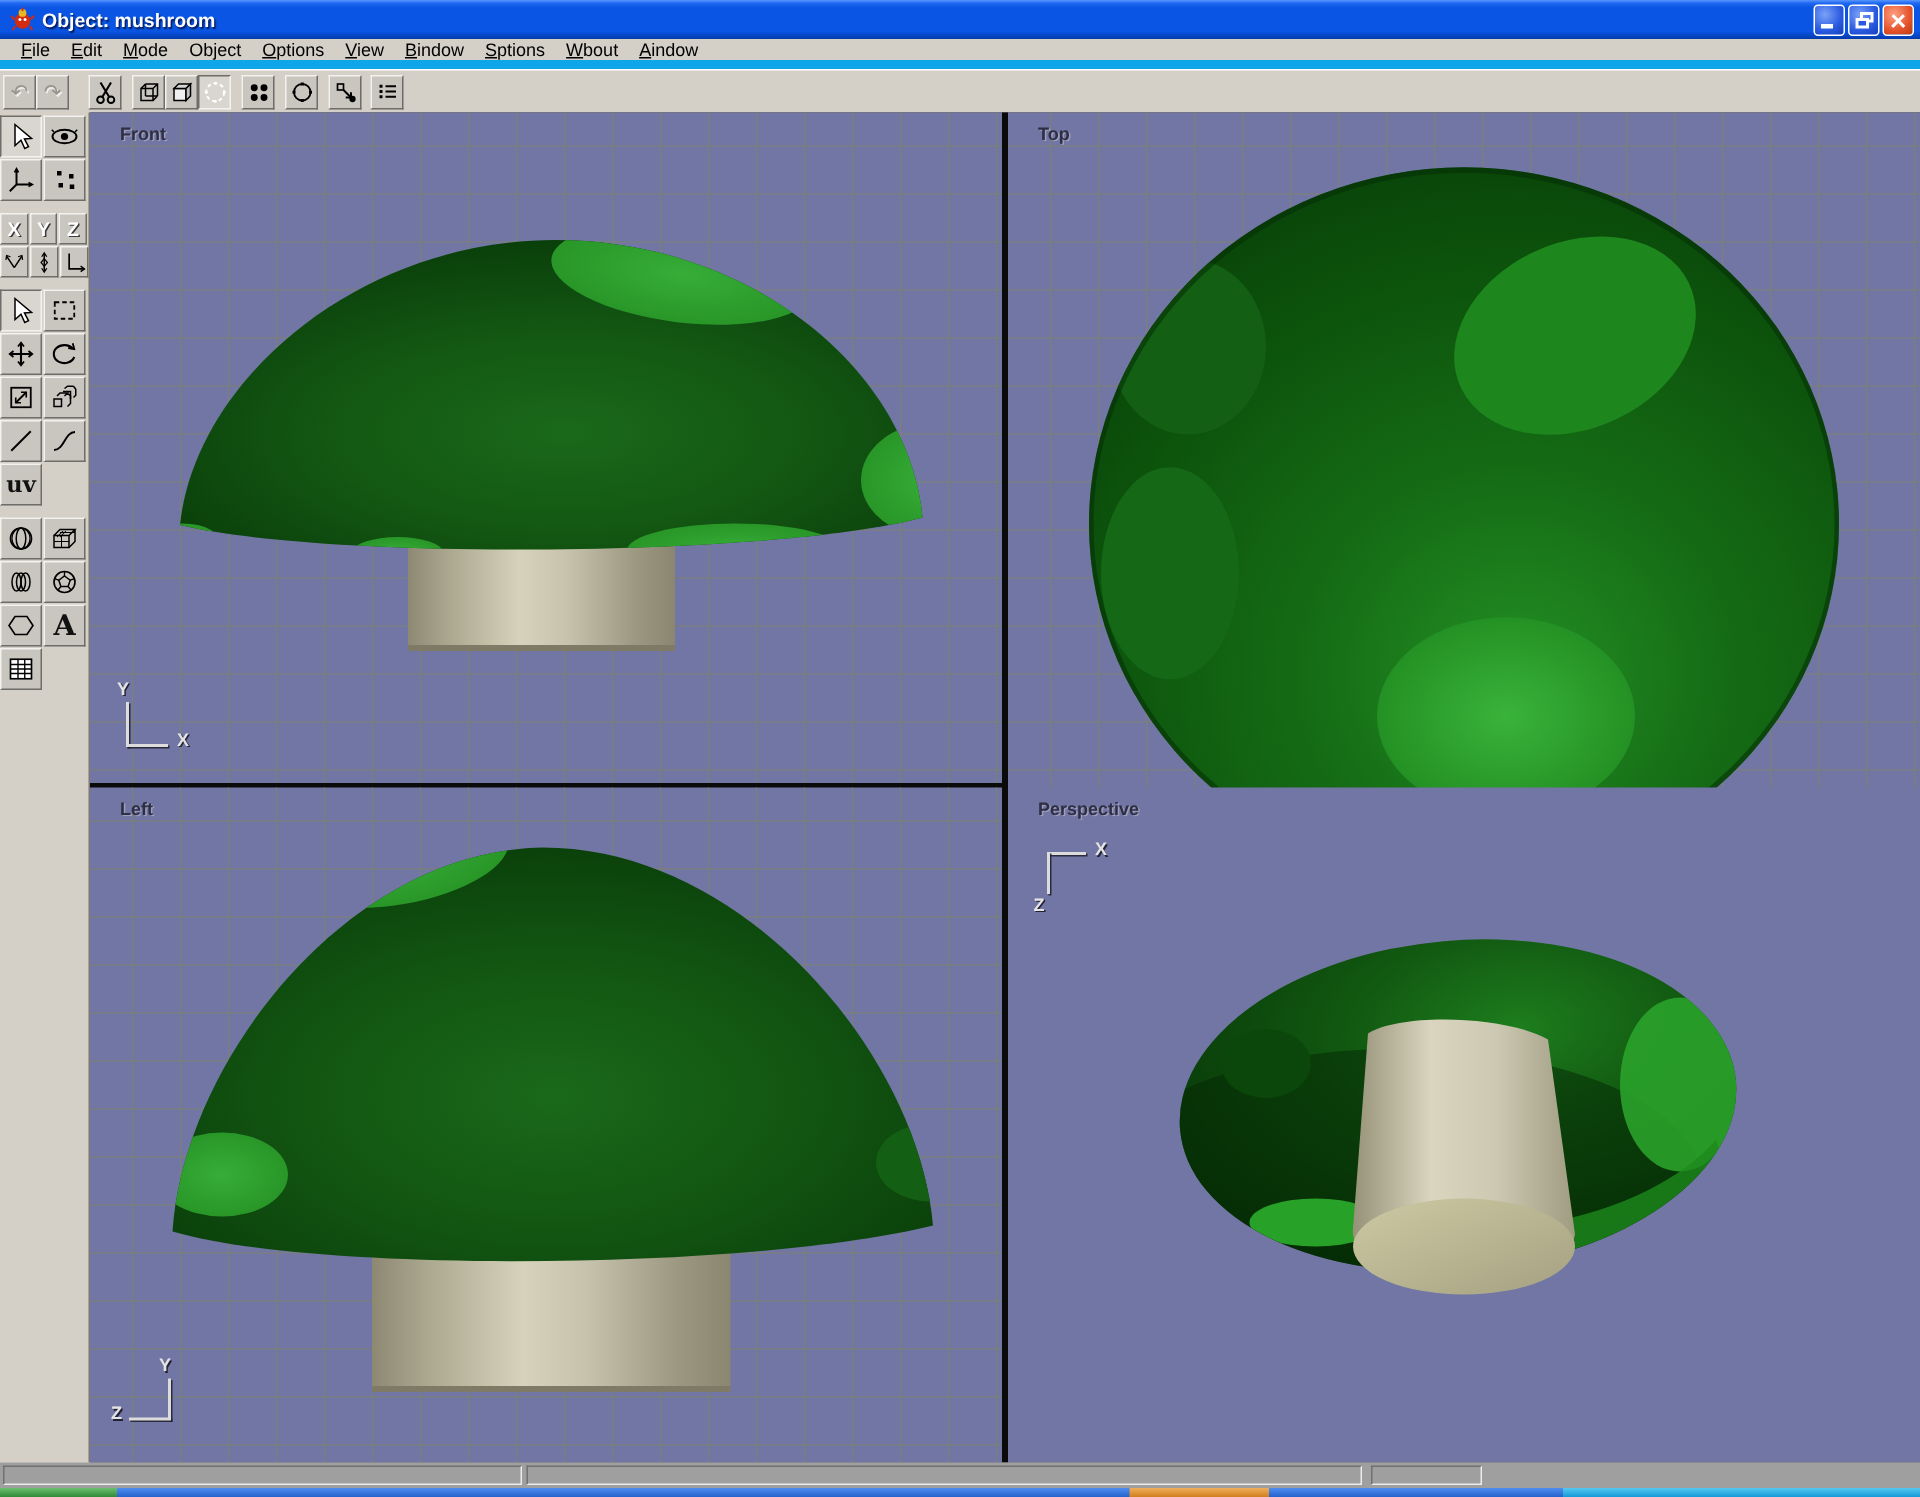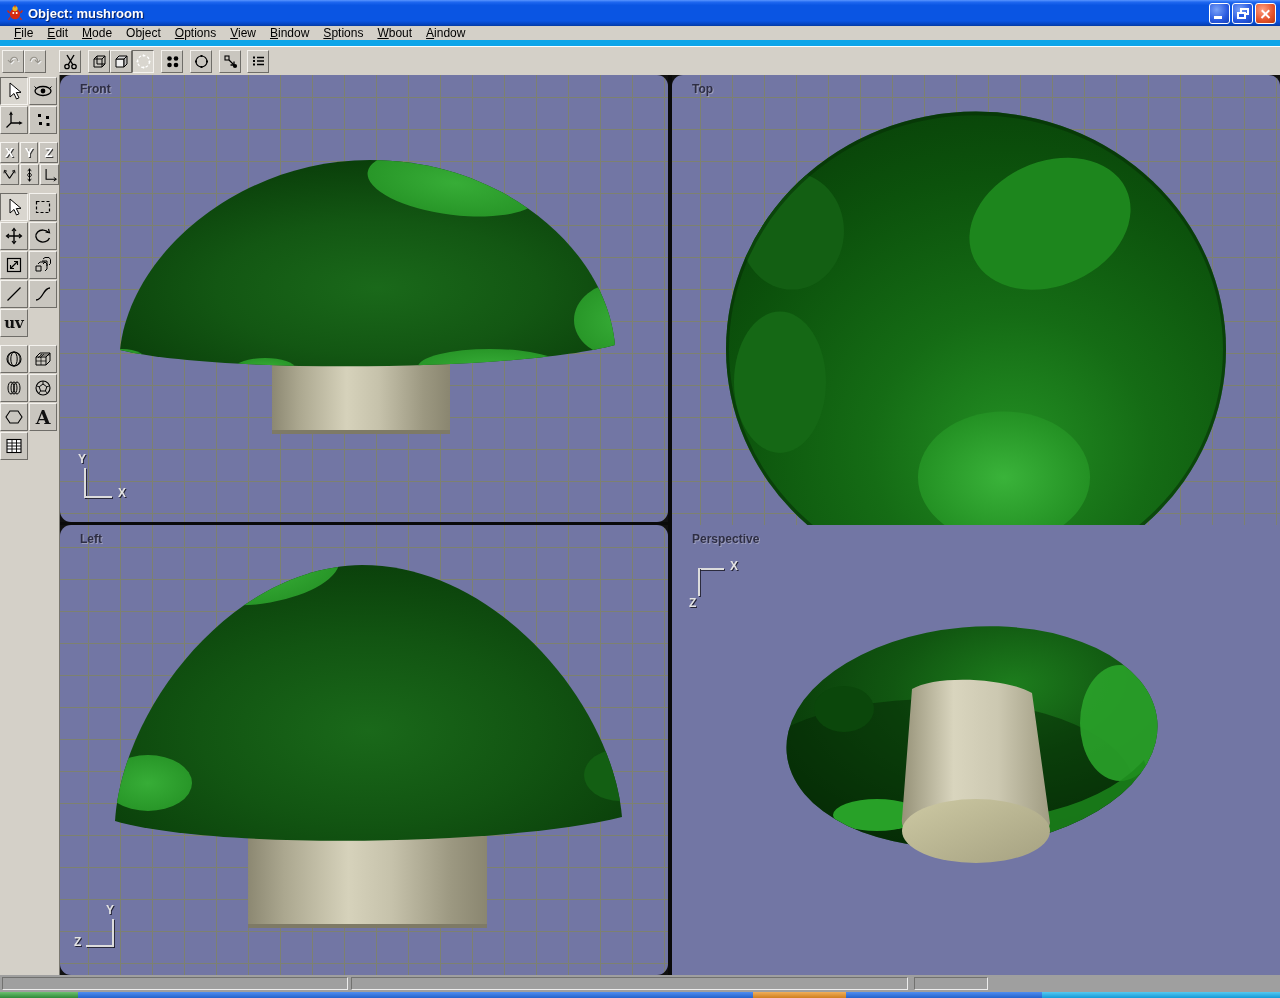--- a/index.html
+++ b/index.html
@@ -59,21 +59,21 @@
   .sb.serif{font-family:"DejaVu Serif",serif;}
   .sb-gap{height:7px;}
 
   
   .vp-area{position:absolute;left:60px;right:0;top:75px;bottom:23px;background:#111;}
   .viewport{position:absolute;background:var(--viewport-bg);overflow:hidden;cursor:crosshair;}
   .viewport.ortho{
     background-image:
       linear-gradient(to right, var(--grid-line) 1px, transparent 1px),
       linear-gradient(to bottom, var(--grid-line) 1px, transparent 1px);
-    background-size:32px 32px;background-position:-4px -10px;background-color:var(--viewport-bg);border-radius:11px;}
+    background-size:32px 32px;background-position:-4px -10px;background-color:var(--viewport-bg);}
   .vp-front{left:0;top:0;width:608px;height:447px;}
   .vp-top{left:612px;top:0;width:608px;height:545px;}
   .vp-left{left:0;top:450px;width:608px;height:450px;text-align:right;}
   .vp-persp{left:612px;top:450px;width:608px;height:450px;}
   .vdiv{position:absolute;left:608px;width:4px;top:0;bottom:0;background:#0a0a0a;}
   .hdiv{position:absolute;left:0;right:0;top:447px;height:3px;background:#0a0a0a;}
   .vp-label{position:absolute;left:20px;top:7px;font-size:12px;font-weight:bold;color:#2e2e44;
     text-shadow:1px 1px 0 #9d9fbd;z-index:3;}
   .render{position:absolute;inset:0;width:100%;height:100%;}
 

